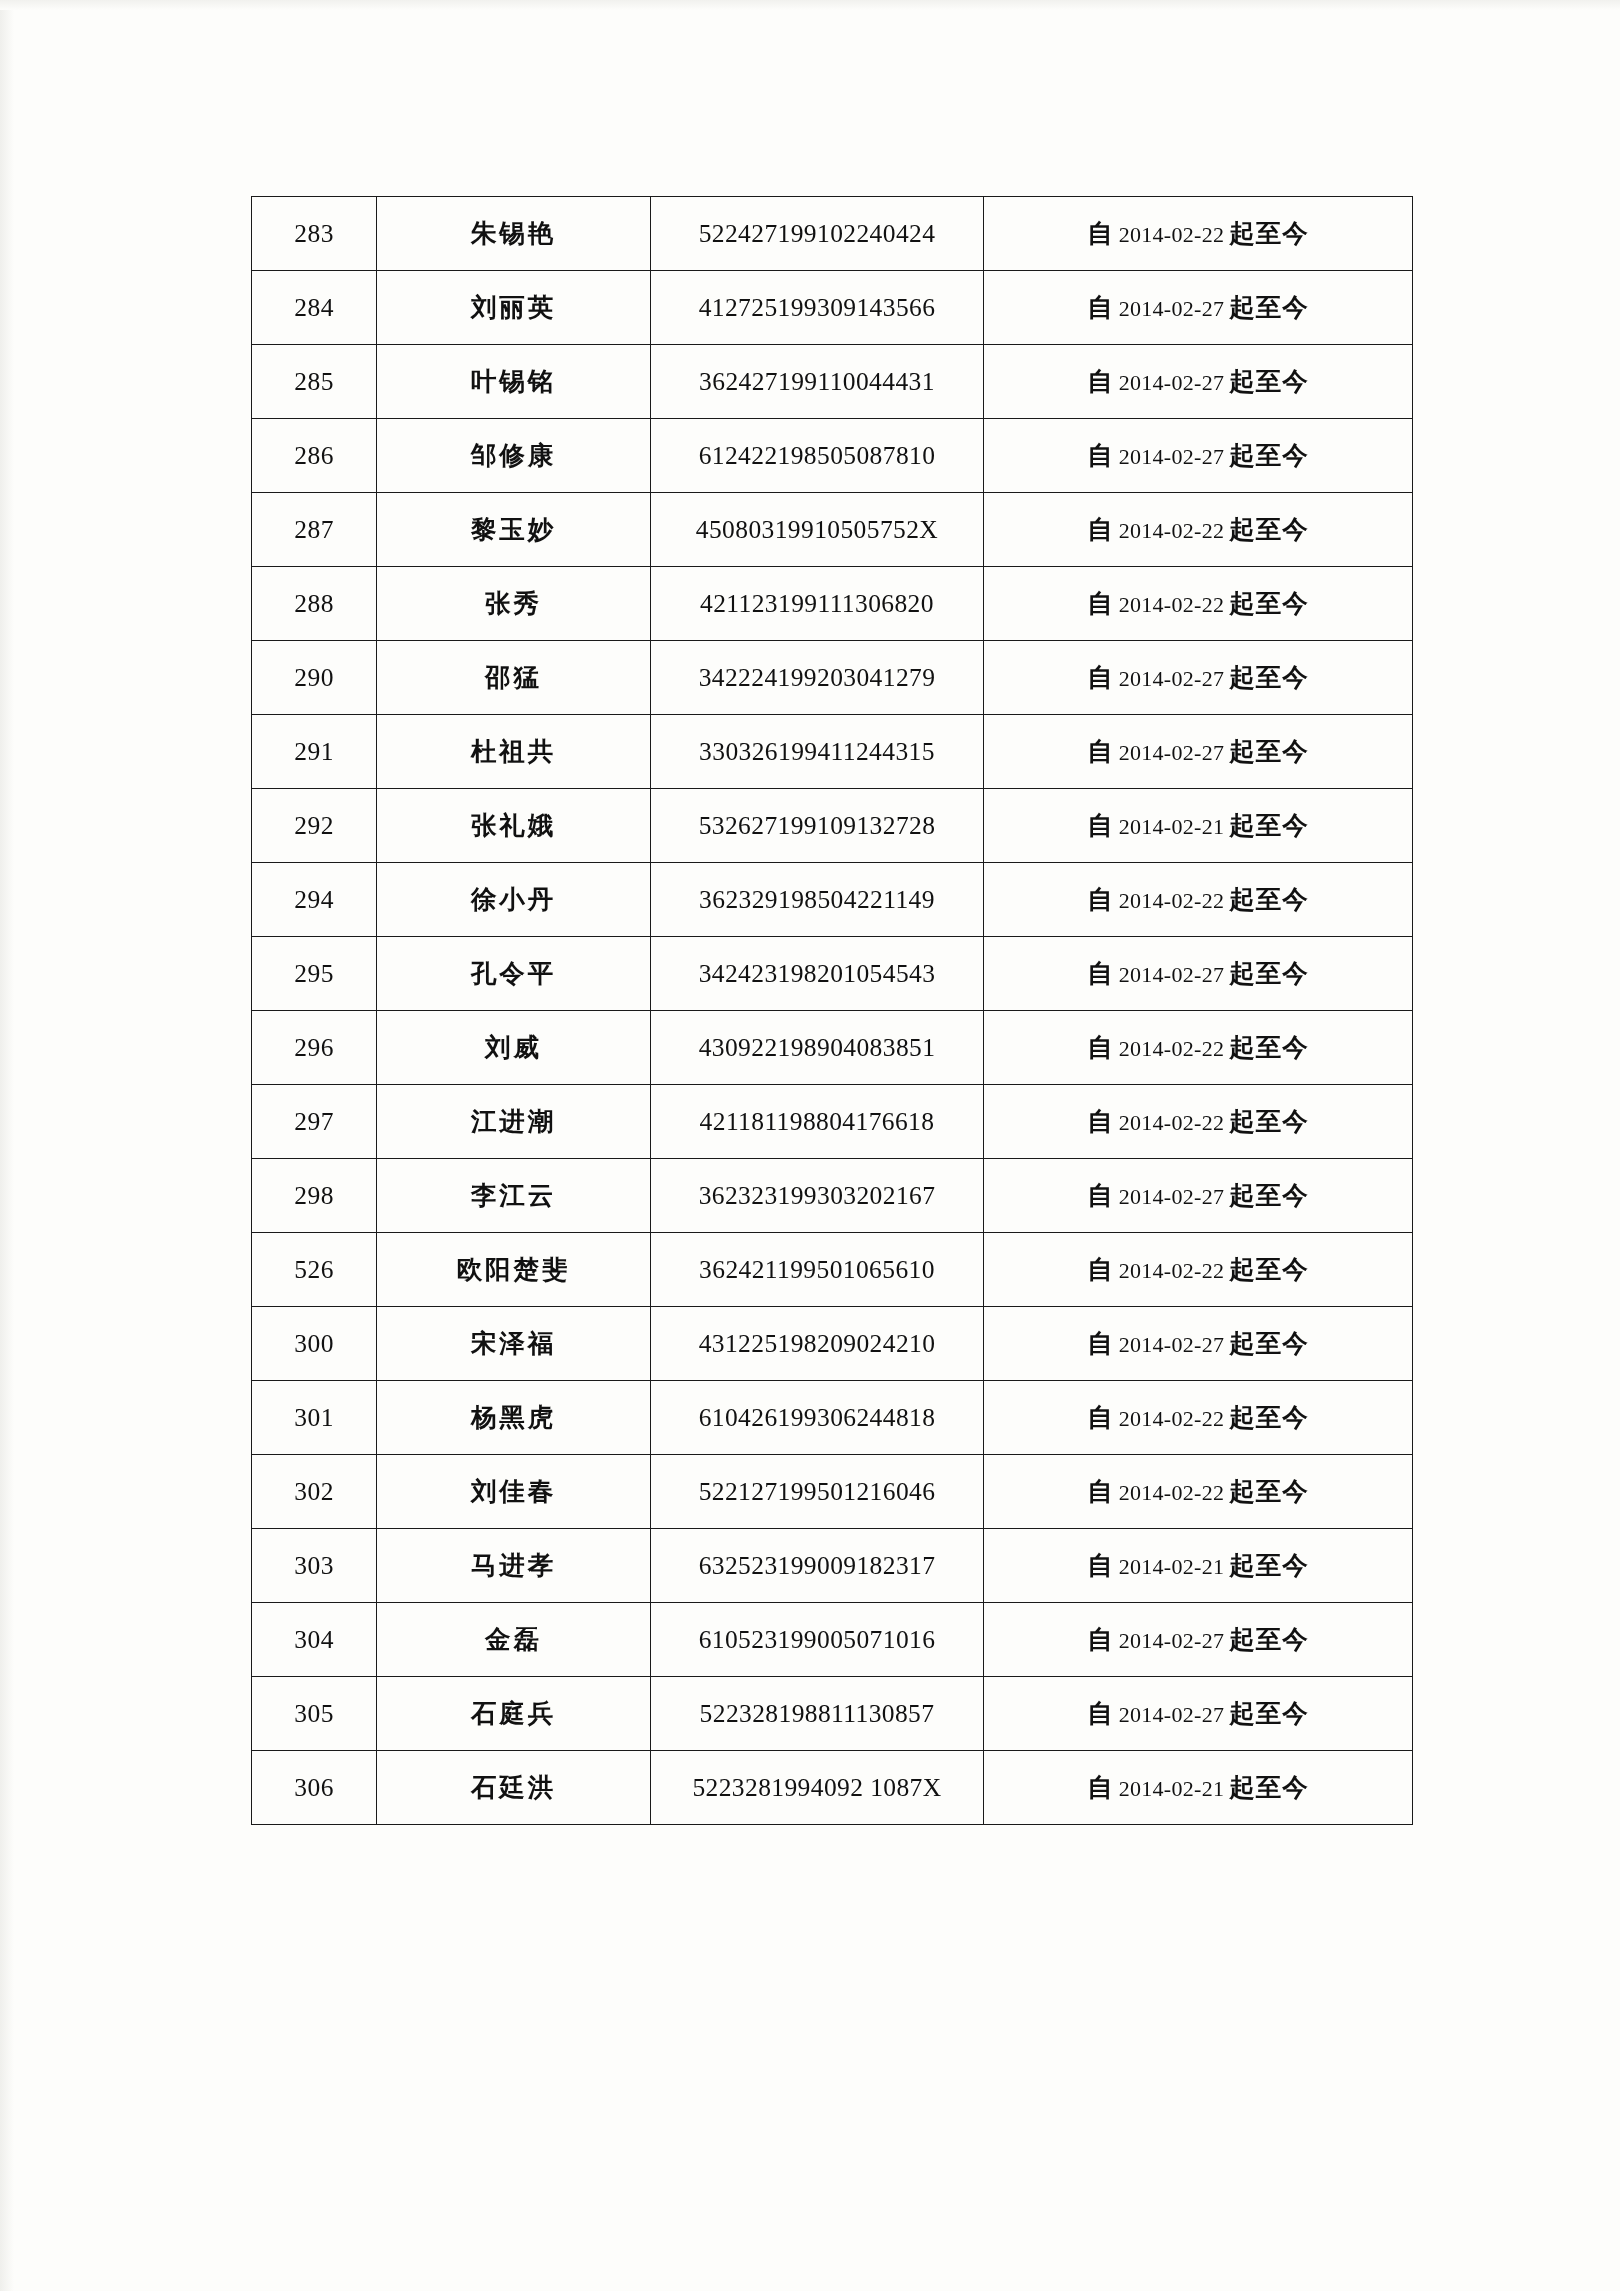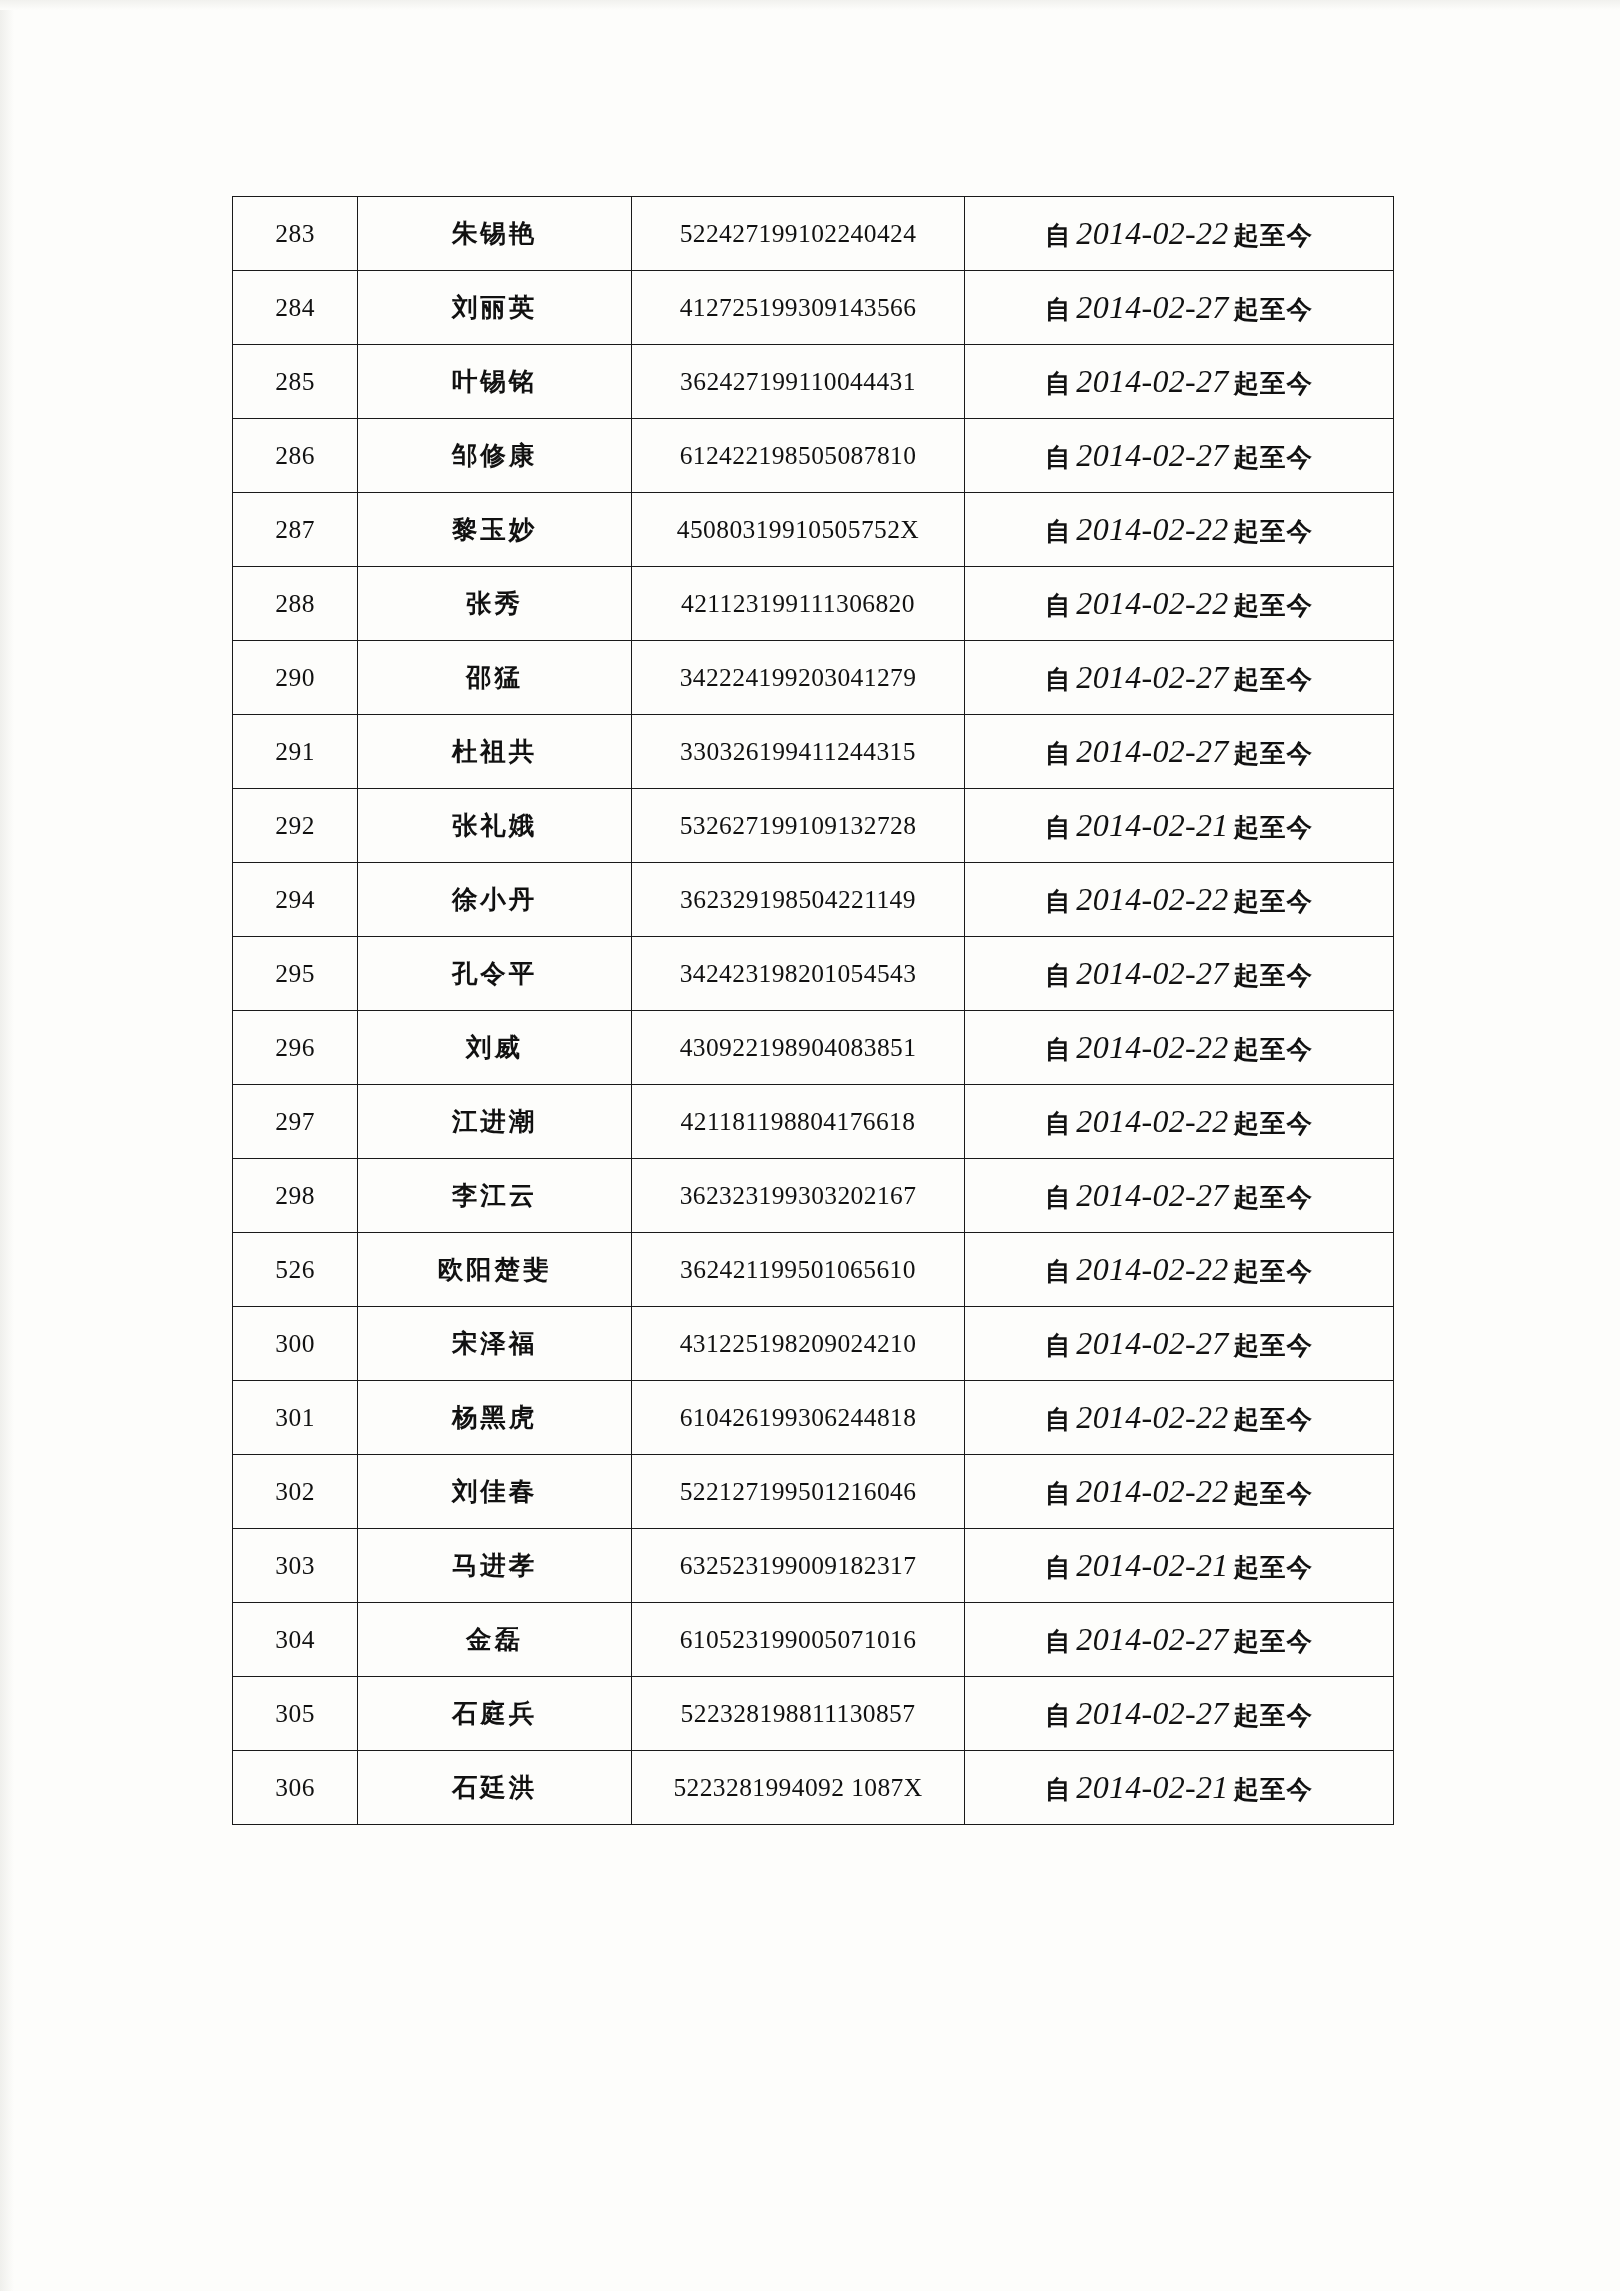--- a/index.html
+++ b/index.html
@@ -28,21 +28,21 @@
     background: linear-gradient(to right, #efefec, #fdfdfb);
   }
   .paper-edge-top {
     position: absolute;
     left: 0; right: 0; top: 0;
     height: 9.8px;
     background: linear-gradient(to bottom, #f1f1ee, #fdfdfb);
   }
   .table-wrap {
     position: absolute;
-    left: 232px;
+    left: 251px;
     top: 196px;
     width: 1162px;
   }
   table.roster {
     border-collapse: collapse;
     width: 100%;
     table-layout: fixed;
   }
   table.roster td {
     border: 1.6px solid #1a1a1a;
@@ -77,23 +77,22 @@
     letter-spacing: 0.3px;
   }
   td.period .cn {
     font-family: "DejaVu Sans", "Liberation Sans", sans-serif;
     font-weight: 700;
     font-size: 25.5px;
     letter-spacing: 1px;
   }
   td.period .date {
     font-family: "Liberation Serif", serif;
-    font-size: 32px;
+    font-size: 22px;
     padding: 0 4.9px;
-    font-style: italic;
   }
 </style>
 </head>
 <body>
 
 <div class="page">
   <div class="paper-edge-left"></div>
   <div class="paper-edge-top"></div>
 
   <div class="table-wrap">

